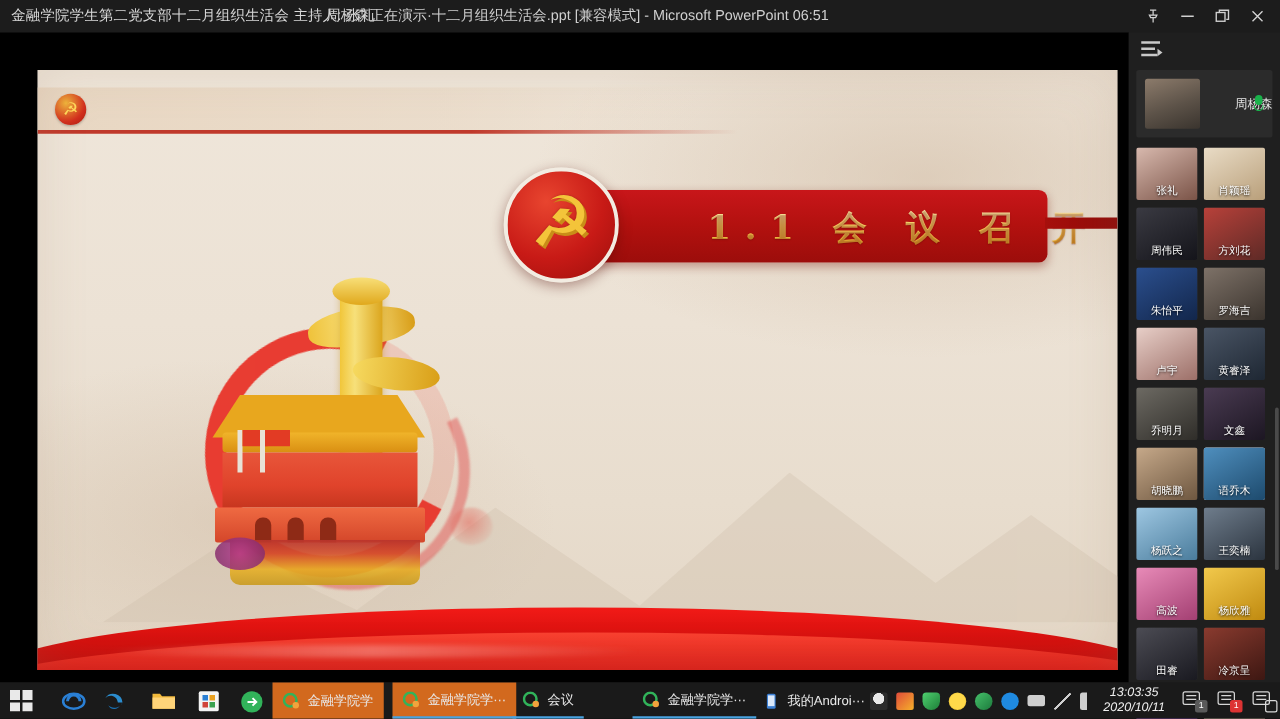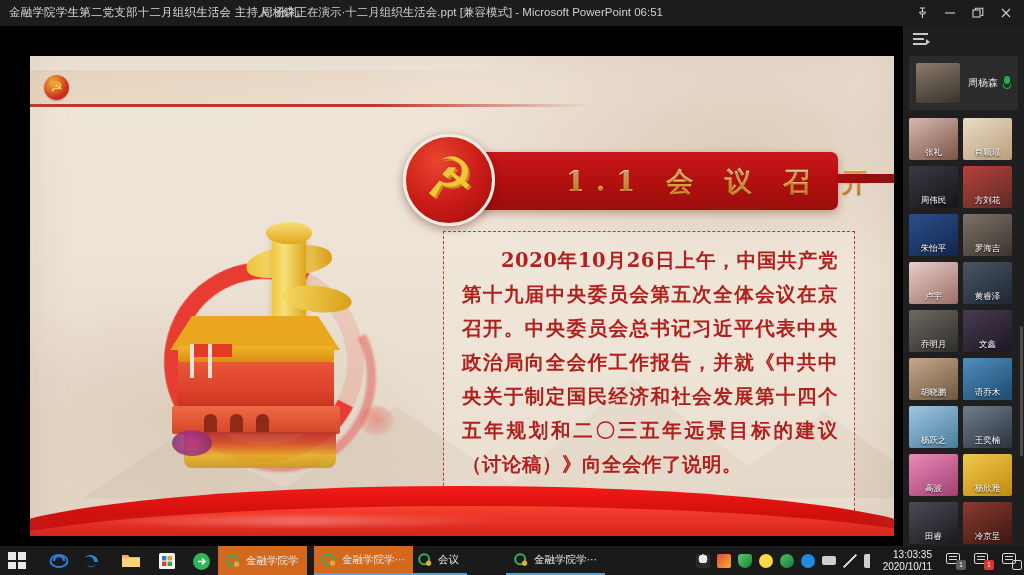--- a/index.html
+++ b/index.html
@@ -124,21 +124,21 @@
   .rp-top { position:absolute; left:0; top:0; width:121px; height:26px; }
   .rp-listicon { position:absolute; left:10px; top:7px; width:18px; height:12px; }
   .rp-listicon i { position:absolute; left:0; height:1.6px; background:#c9c9c9; display:block; }
   .rp-listicon i:nth-child(1){ top:0; width:15px; }
   .rp-listicon i:nth-child(2){ top:5px; width:11px; }
   .rp-listicon i:nth-child(3){ top:10px; width:13px; }
   .rp-listicon .arr { position:absolute; left:13px; top:6px; width:0;height:0;
      border-top:3px solid transparent; border-bottom:3px solid transparent; border-left:4px solid #c9c9c9; }
 
   .speaker { position:absolute; left:6px; top:30px; width:109px; height:54px; background:#2b2b2b; border-radius:2px;
-     display:flex; align-items:center; }
+     display:flex; align-items:center;gap:20px; }
   .speaker .av { width:44px; height:40px; margin-left:7px; border-radius:2px;
      background:linear-gradient(160deg,#8c7b6b,#5c5248 55%,#3a342e); }
   .speaker .nm { margin-left:8px; font-size:10px; color:#e3e3e3; }
   .speaker .mic { position:absolute; right:7px; top:20px; width:8px; height:13px; }
   .speaker .mic .b { position:absolute; left:1px; top:0; width:6px; height:8px; border-radius:3px; background:#19b24b; }
   .speaker .mic .s { position:absolute; left:0; top:8px; width:8px; height:5px;
      border:1.4px solid #19b24b; border-top:none; border-radius:0 0 5px 5px; }
 
   .grid { position:absolute; left:6px; top:92px; width:112px; height:428px; display:grid;
      grid-template-columns:repeat(2,49px); grid-auto-rows:42px; gap:6px 5px; }
@@ -155,21 +155,21 @@
      grid-template-columns:1fr 1fr; grid-template-rows:1fr 1fr; gap:2px; }
   .start i { background:#e9e9e9; display:block; }
   .tb-ico { position:absolute; top:4px; width:22px; height:22px; display:flex; align-items:center; justify-content:center; }
   .tb-task { position:absolute; top:0; height:29px; display:flex; align-items:center; padding:0 8px;
      font-size:10.5px; color:#e8e8e8; white-space:nowrap; }
   .tb-task.hl { background:#d2691e; }
   .tb-task .ti { width:14px; height:14px; margin-right:6px; flex:none; }
   .tb-task.act { border-bottom:2px solid #4aa3e0; }
   .tray { position:absolute; right:146px; top:0; height:29px; display:flex; align-items:center; gap:7px; }
   .tray .ic { width:14px; height:14px; border-radius:2px; }
-  .clock { position:absolute; right:92px; top:3px; text-align:right; font-size:10px; color:#efefef; line-height:12px; }
+  .clock { position:absolute; right:92px; top:3px; text-align:center; font-size:10px; color:#efefef; line-height:12px;font-style:italic; }
   .tb-right { position:absolute; right:4px; top:0; height:29px; display:flex; align-items:center; gap:10px; }
   .chip { position:relative; width:18px; height:15px; }
   .chip .bub { position:absolute; left:0; top:0; width:14px; height:11px; border:1.4px solid #d7d7d7; border-radius:2px; }
   .chip .bub i { position:absolute; left:2px; width:8px; height:1.2px; background:#d7d7d7; }
   .chip .bub i:nth-child(1){ top:2px; } .chip .bub i:nth-child(2){ top:5px; }
   .chip .badge { position:absolute; right:-2px; bottom:-2px; min-width:10px; height:10px; border-radius:2px;
      background:#d33; color:#fff; font-size:7px; line-height:10px; text-align:center; }
   .chip .badge.gray { background:#5a5a5a; }
   .chip .sq { position:absolute; right:-2px; bottom:-2px; width:10px; height:10px; border:1.3px solid #d7d7d7; border-radius:2px; }
 </style>
@@ -248,23 +248,20 @@
         <div class="gate-base"></div>
         <div class="gate-arch" style="left:62px;"></div>
         <div class="gate-arch" style="left:88px;"></div>
         <div class="gate-arch" style="left:114px;"></div>
         <div class="flag" style="left:48px;"></div>
         <div class="flag" style="left:66px;"></div>
         <div class="flowers"></div>
         <div class="flowers2"></div>
       </div>
 
-      <div class="panel">
-        <div class="panel-text">2020年10月26日上午，中国共产党第十九届中央委员会第五次全体会议在京召开。中央委员会总书记习近平代表中央政治局向全会作工作报告，并就《中共中央关于制定国民经济和社会发展第十四个五年规划和二〇三五年远景目标的建议（讨论稿）》向全会作了说明。</div>
-      </div>
 
       <div class="wave">
         <div class="w1"></div>
           <div class="w2"></div>
           <div class="gloss"></div>
       </div>
       <div class="slide-border-shadow"></div>
     </div>
   </div>
 
@@ -477,15 +474,22 @@
           </svg></span>
         <span>会议</span>
       </div>
       <div class="tb-task act" style="left: 506px;">
         <span class="ti"><svg width="14" height="14" viewBox="0 0 14 14">
             <circle cx="6.2" cy="6.2" r="5" fill="none" stroke="#31b35a" stroke-width="2"></circle>
             <circle cx="10.6" cy="10.2" r="2.6" fill="#f2a33c"></circle>
           </svg></span>
         <span>金融学院学···</span>
       </div>
+      <div class="tb-task" style="left: 602px;">
+        <span class="ti"><svg width="14" height="14" viewBox="0 0 14 14">
+            <rect x="3.5" y="1" width="7" height="12" rx="1.3" fill="#3b7fd4"></rect>
+            <rect x="4.4" y="2.3" width="5.2" height="8.6" fill="#dce9fa"></rect>
+          </svg></span>
+        <span>我的Androi···</span>
+      </div>
     </div>
 
 </div>
 
 </body></html>

